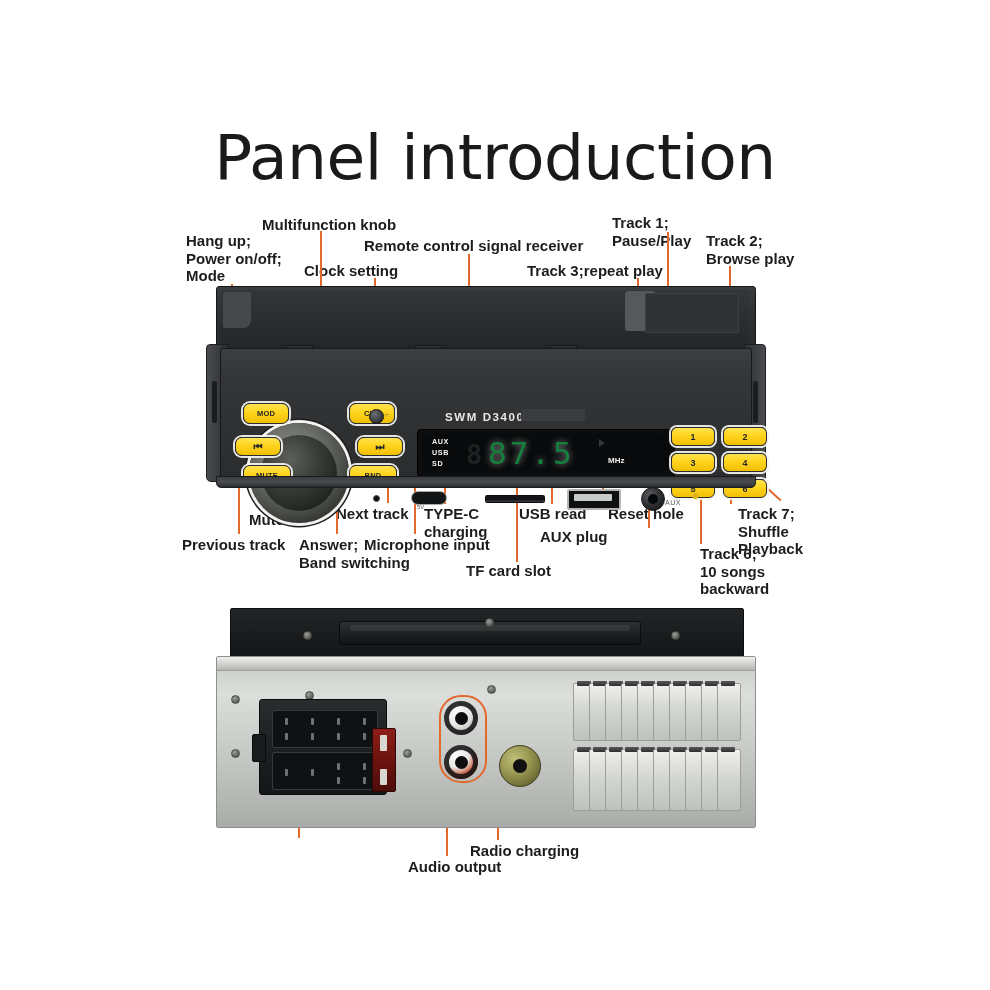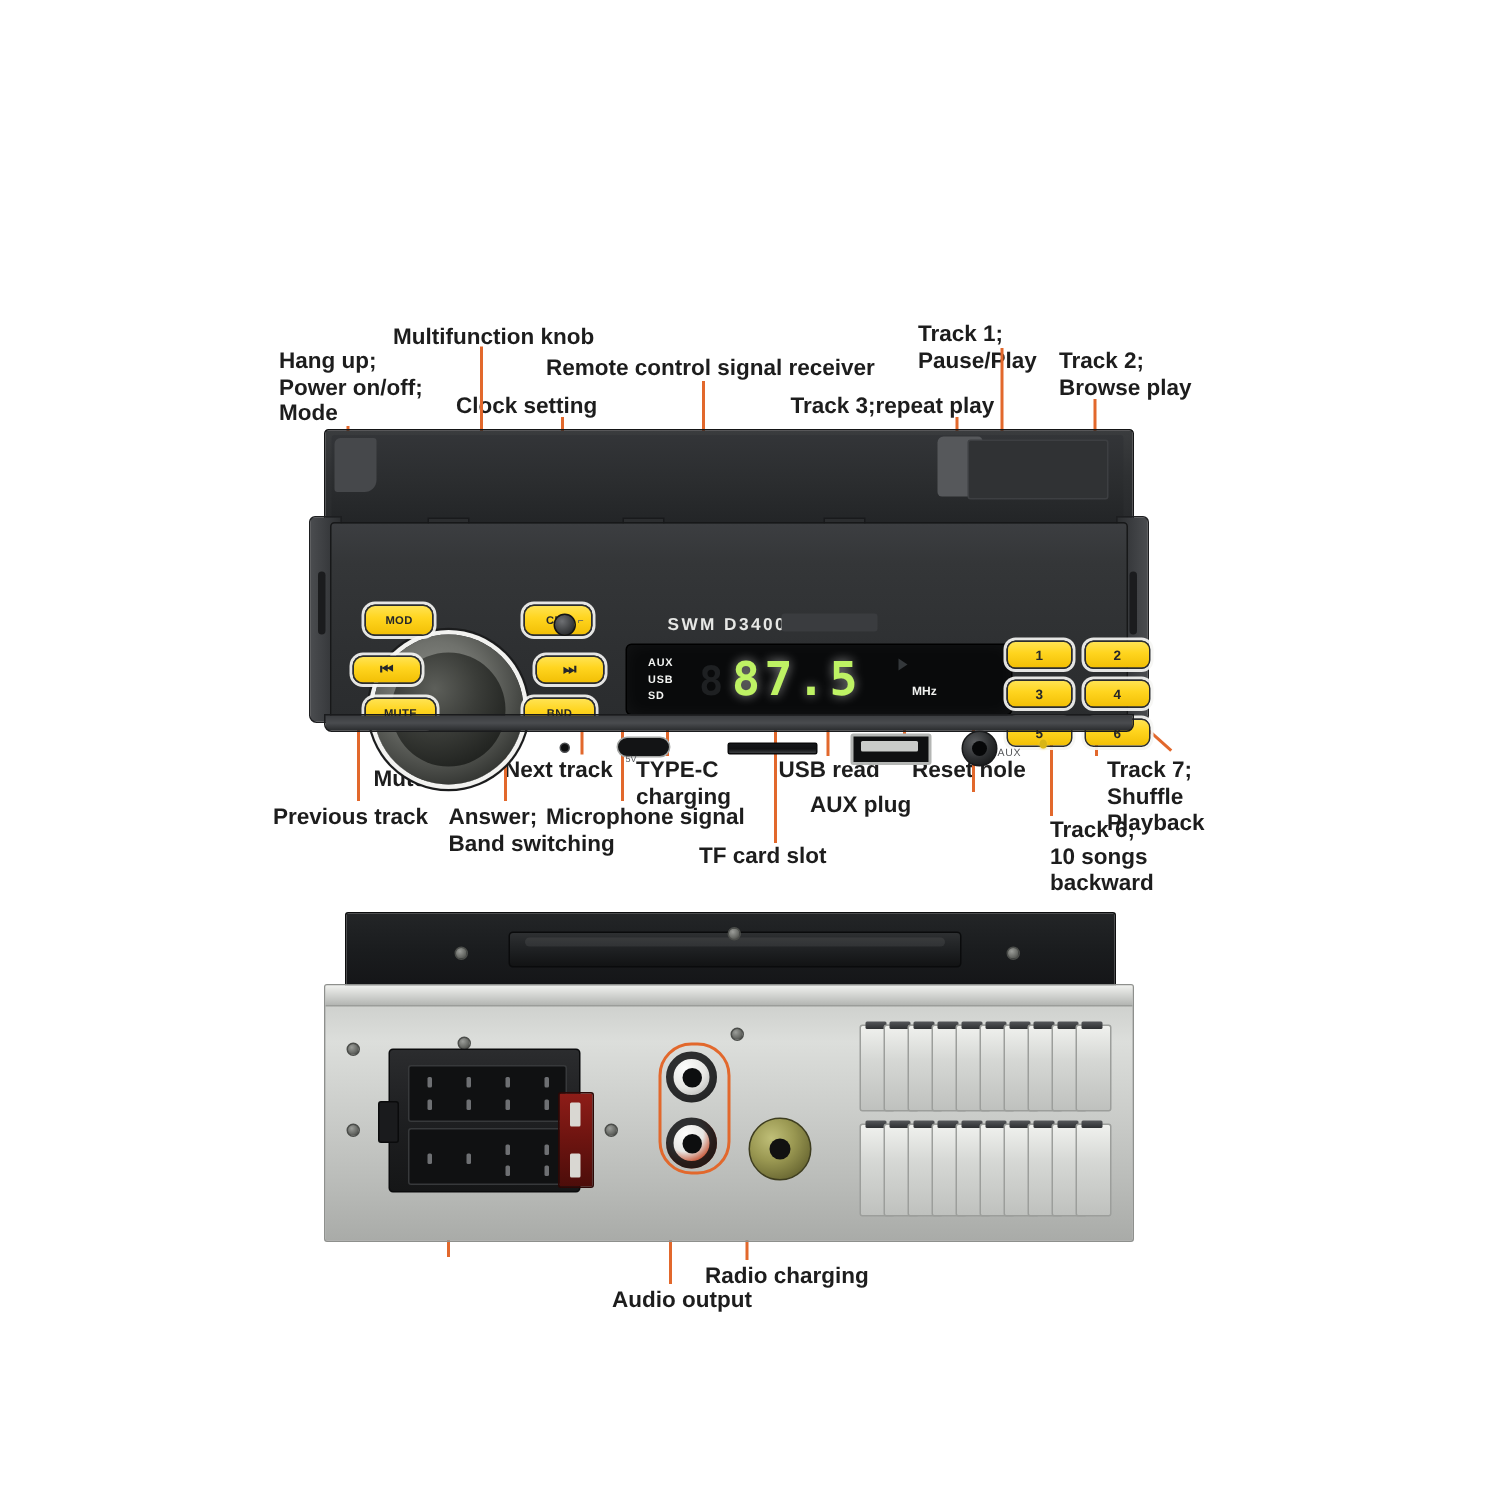--- a/index.html
+++ b/index.html
@@ -120,22 +120,22 @@
   .vfd-ind{
     position:absolute;left:14px;top:7px;color:#f3f4f2;
     font-size:7.2px;font-weight:700;line-height:10.8px;letter-spacing:0.6px;
     font-family:"Liberation Sans",sans-serif;
   }
   .vfd-ghost{
     position:absolute;left:48px;top:9px;color:#1e2022;font-size:27px;
     font-family:"DejaVu Sans Mono",monospace;font-weight:700;
   }
   .vfd-num{
-    position:absolute;left:70px;top:5px;color:#bef264;
-    font-size:31px;font-weight:700;letter-spacing:3px;
+    position:absolute;left:70px;top:5px;color:#15803d;
+    font-size:31px;font-weight:400;letter-spacing:3px;
     font-family:"DejaVu Sans Mono",monospace;
     text-shadow:0 0 7px rgba(255,255,255,0.55);
   }
   .vfd-unit{
     position:absolute;left:190px;top:26px;color:#f0f1ef;
     font-size:8px;font-weight:700;font-family:"Liberation Sans",sans-serif;
   }
   .vfd-st{
     position:absolute;left:181px;top:9px;width:0;height:0;
     border-left:6px solid #33373a;border-top:4px solid transparent;border-bottom:4px solid transparent;
@@ -279,39 +279,40 @@
   .venttab{
     position:absolute;width:14px;height:5px;
     background:linear-gradient(180deg,#55575a,#2d2f31);border-radius:1px;
   }
 </style>
 </head>
 <body>
 
 <div id="stage">
 
+  <div class="title">Panel introduction</div>
 
   <div class="lbl" style="left:186px;top:232px;">Hang up;
 Power on/off;
 Mode</div>
   <div class="lbl" style="left:262px;top:216px;">Multifunction knob</div>
   <div class="lbl" style="left:304px;top:262px;">Clock setting</div>
   <div class="lbl" style="left:364px;top:237px;">Remote control signal receiver</div>
   <div class="lbl" style="left:527px;top:262px;">Track 3;repeat play</div>
   <div class="lbl" style="left:612px;top:214px;">Track 1;
 Pause/Play</div>
   <div class="lbl" style="left:706px;top:232px;">Track 2;
 Browse play</div>
 
   <div class="lbl" style="left:182px;top:536px;">Previous track</div>
   <div class="lbl" style="left:249px;top:511px;">Mute</div>
   <div class="lbl" style="left:299px;top:536px;">Answer;
 Band switching</div>
   <div class="lbl" style="left:336px;top:505px;">Next track</div>
-  <div class="lbl" style="left:364px;top:536px;">Microphone signal</div>
+  <div class="lbl" style="left:364px;top:536px;">Microphone input</div>
   <div class="lbl" style="left:424px;top:505px;">TYPE-C
 charging</div>
   <div class="lbl" style="left:466px;top:562px;">TF card slot</div>
   <div class="lbl" style="left:519px;top:505px;">USB read</div>
   <div class="lbl" style="left:540px;top:528px;">AUX plug</div>
   <div class="lbl" style="left:608px;top:505px;">Reset hole</div>
   <div class="lbl" style="left:738px;top:505px;">Track 7;
 Shuffle
 Playback</div>
   <div class="lbl" style="left:700px;top:545px;">Track 6;

